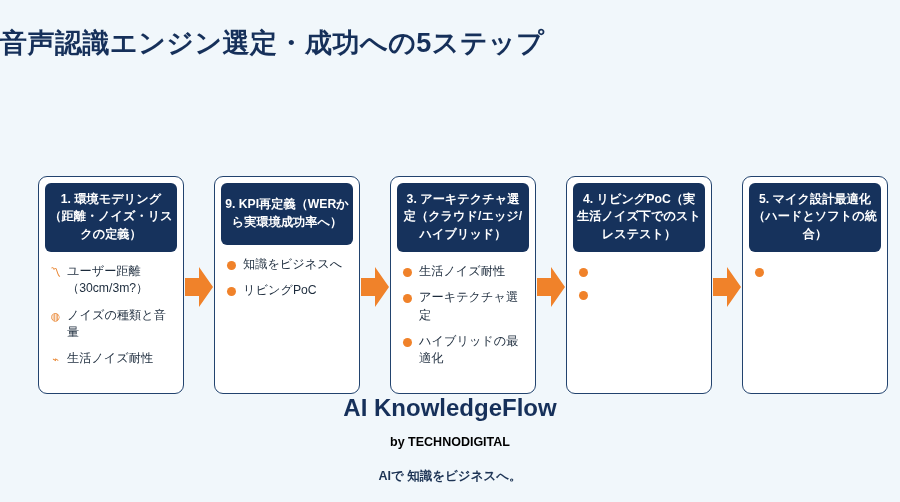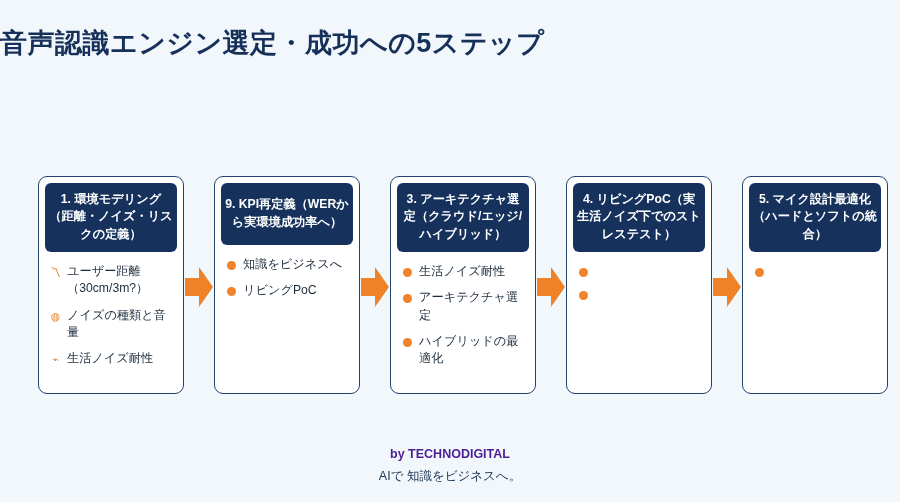--- a/index.html
+++ b/index.html
@@ -139,29 +139,30 @@
   .brand {
     font-size: 24px;
     font-weight: bold;
     color: #16305a;
     letter-spacing: 0px;
     line-height: 1.2;
   }
   .brand-by {
     font-size: 12.5px;
     font-weight: bold;
-    color: #4c1d95;
-    margin-top: 4px;
+    color: #000000;
+    margin-top: 12px;
     line-height: 1.2;
   }
   .brand-tag {
     font-size: 12.5px;
     color: #1d3455;
-    margin-top: 7px;
+    margin-top: 19px;
     line-height: 1.2;
+    font-weight: bold;
   }
 </style>
 </head>
 <body>
 
 <div class="page">
 
   <div class="page-title">音声認識エンジン選定・成功への5ステップ</div>
 
   <div class="steps-row">
@@ -275,17 +276,18 @@
           <div class="bullet">
             <span class="dot-icon"></span>
           </div>
         </div>
       </div>
     </div>
 
   </div>
 
   <div class="footer">
+    <div class="brand">AI KnowledgeFlow</div>
     <div class="brand-by">by TECHNODIGITAL</div>
     <div class="brand-tag">AIで 知識をビジネスへ。</div>
   </div>
 
 </div>
 
 </body></html>

